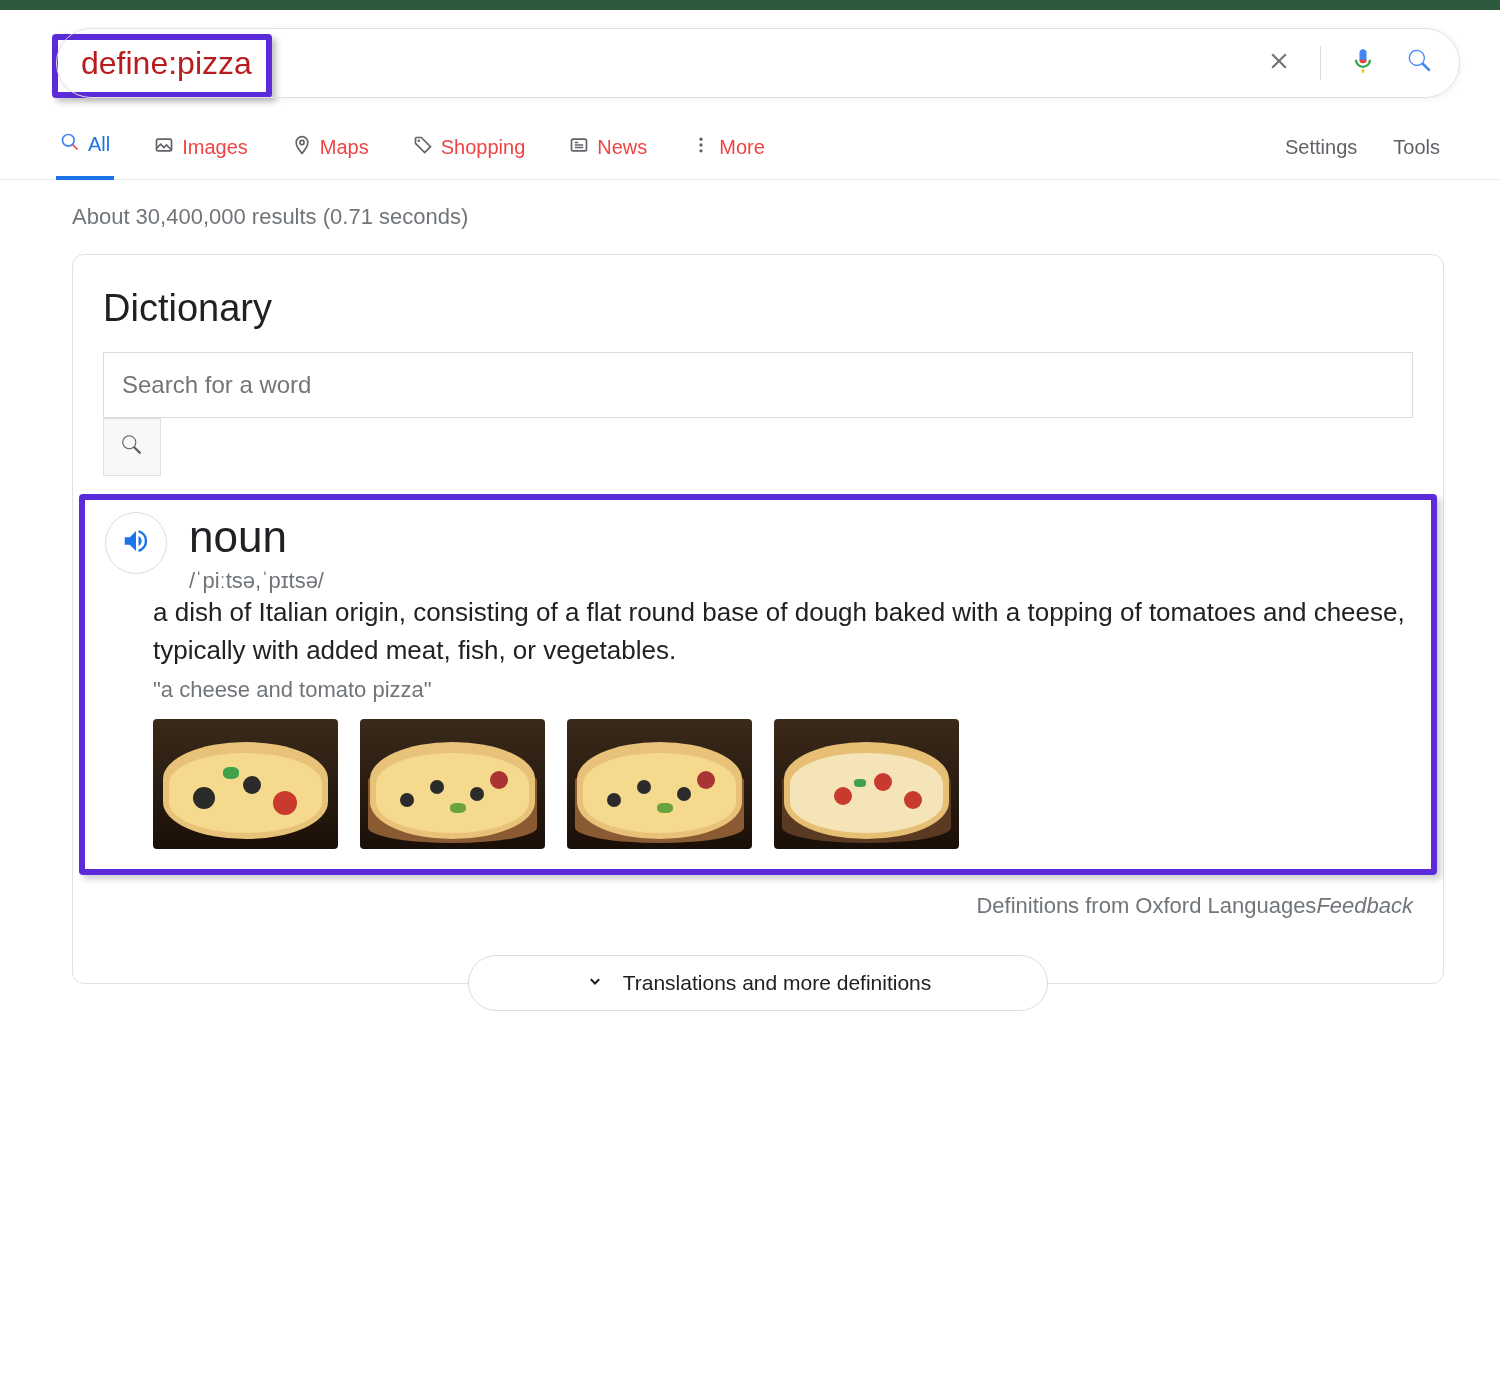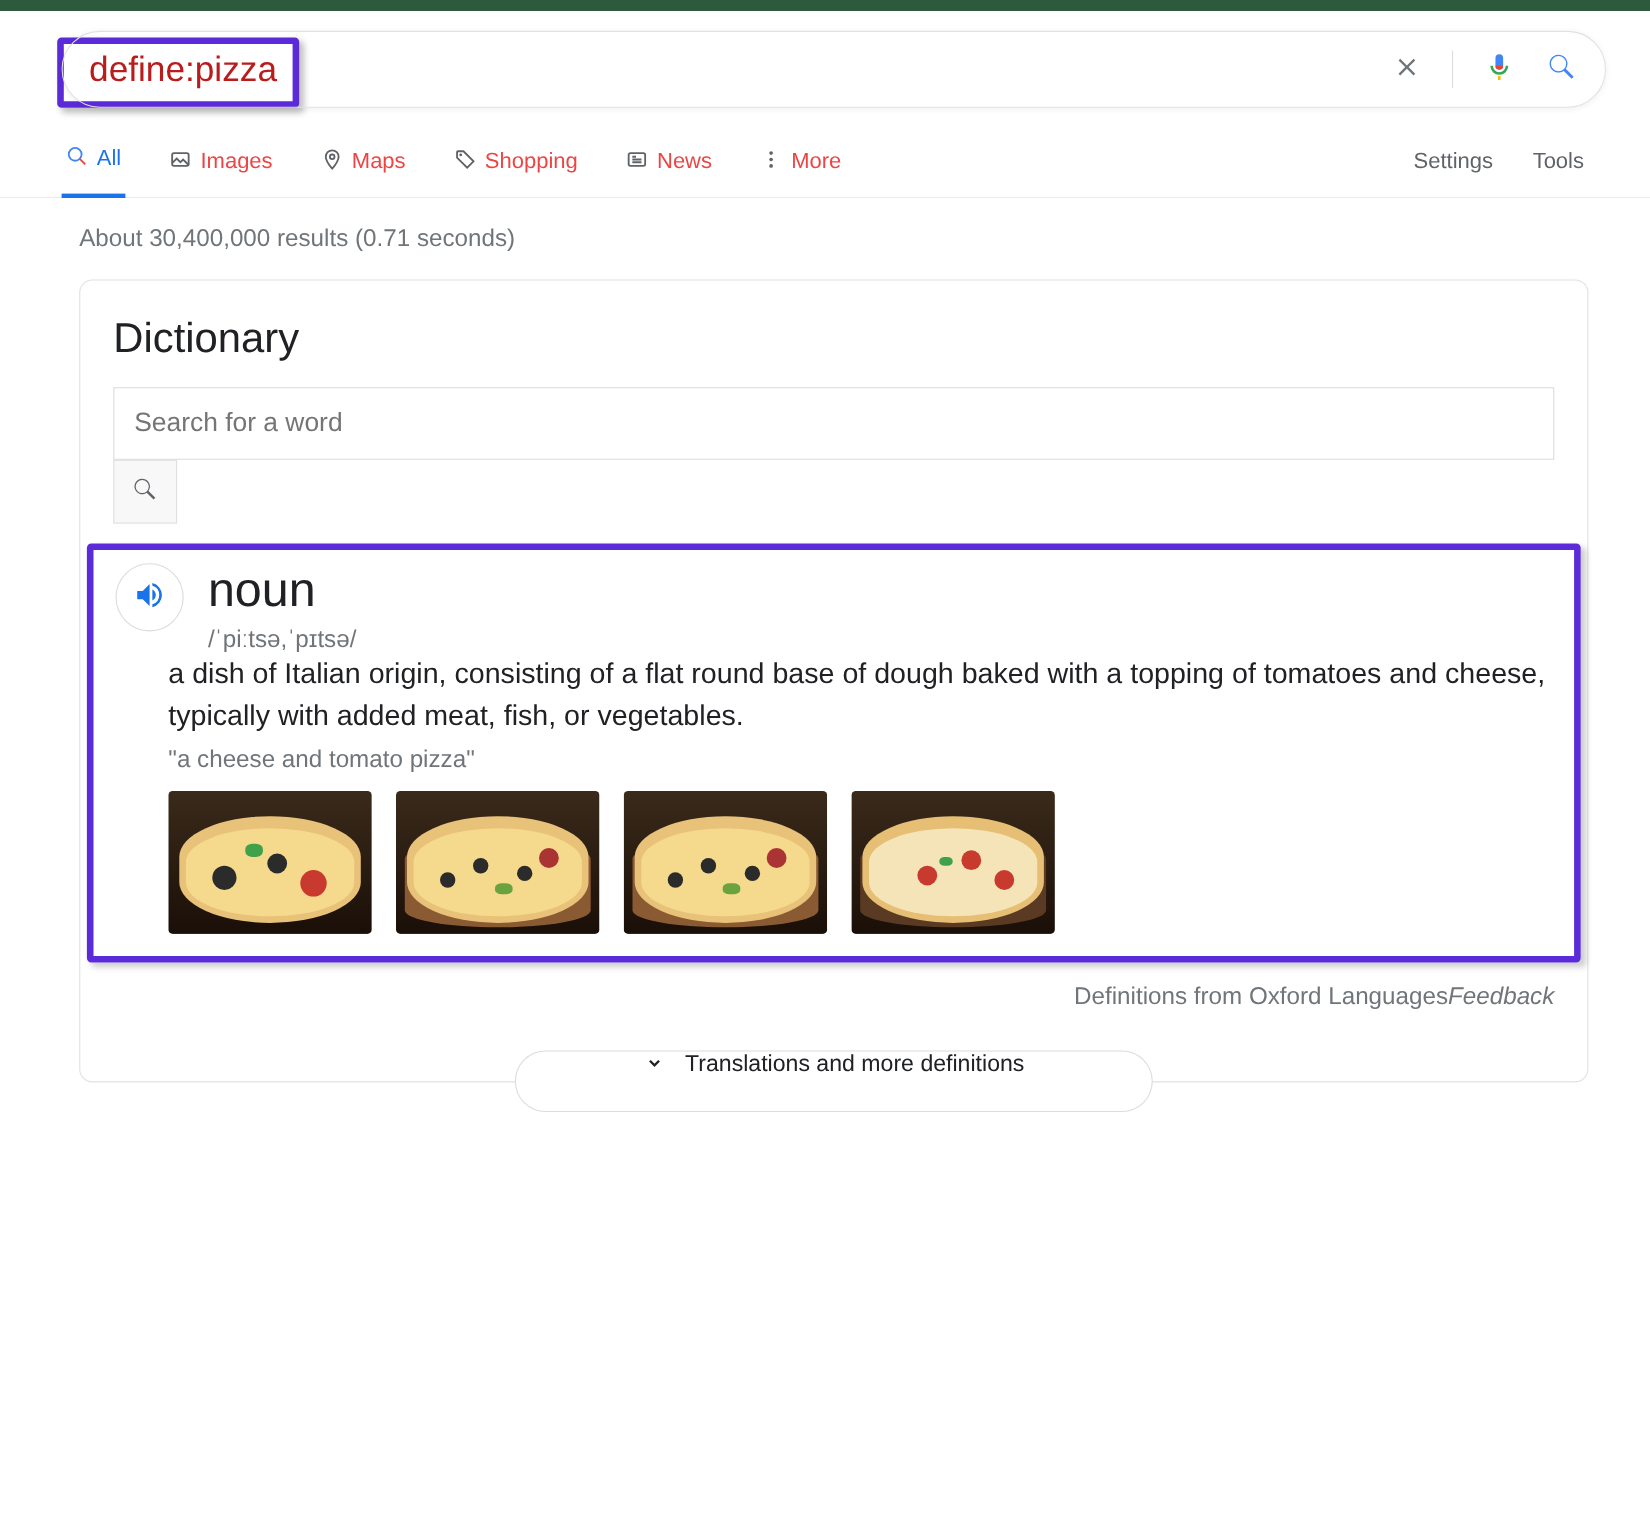--- a/index.html
+++ b/index.html
@@ -79,21 +79,21 @@
   .card-footer {
     display:flex; justify-content:flex-end; align-items:center;
     margin-top:18px; padding-bottom:8px;
     color:#70757a; font-size:22px;
   }
   .feedback { font-style:italic; cursor:pointer; }
 
   .expand-pill {
     margin: 0 auto; transform: translateY(50%);
     width: 580px; height:56px; border:1px solid #dadce0; border-radius:28px;
-    background:#fff; display:flex; justify-content:center; gap:18px;
+    background:#fff; display:flex; align-items:center; justify-content:center; gap:18px;
     font-size:21px; color:#202124; cursor:pointer;
   }
 
   
   .pz-bg { position:absolute; inset:0; background:linear-gradient(180deg,#3a2a1a 0%, #1a0f08 100%); }
   .pz-board { position:absolute; bottom:6px; left:8px; right:8px; height:60%; background:#8a5a32; border-radius:50% / 20%; }
   .pz-base { position:absolute; left:10px; right:10px; bottom:10px; height:75%; border-radius:50% / 38%; background:#e9c27a; }
   .pz-cheese { position:absolute; left:16px; right:16px; bottom:16px; height:62%; border-radius:50% / 38%; background:#f5d98c; }
   .dot { position:absolute; border-radius:50%; }
 </style>

